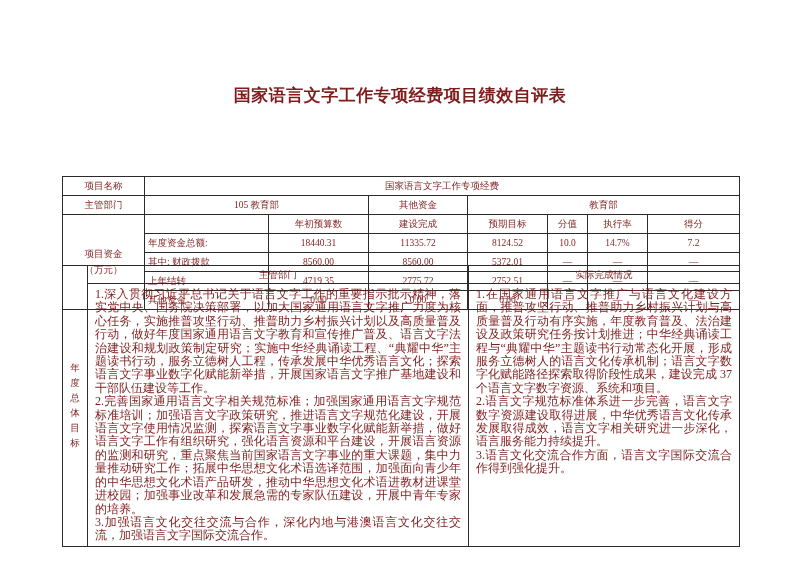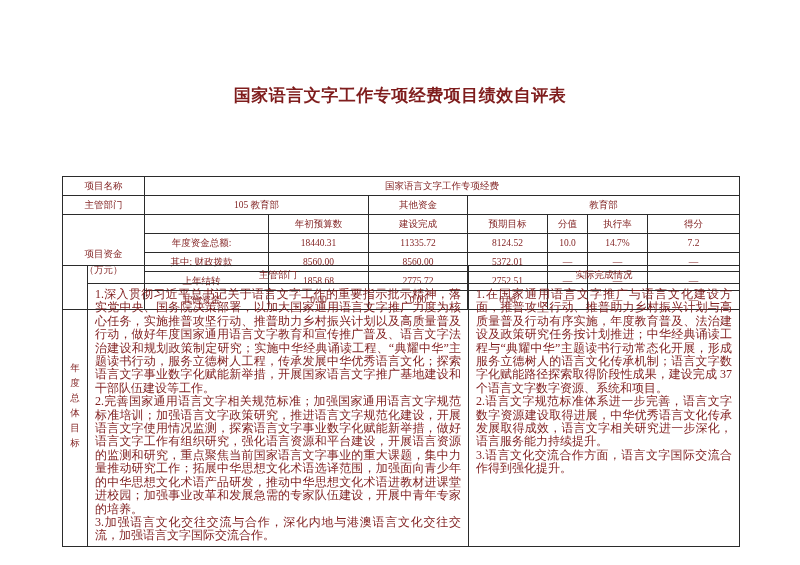--- a/index.html
+++ b/index.html
@@ -23,21 +23,21 @@
   .t1 { top:132px;margin-top:44px; }
   .t2 { top:265px; }
   table.sheet, table.sheet td { border:1px solid #2b2b2b; }
   table.sheet { border-width:1.5px; }
   td {
     font-size:9.5px; text-align:center; vertical-align:middle;
     padding:0 3px; overflow:hidden; line-height:12px;
   }
   .t1 tr { height:19px; }
   .hdr-row { }
-  .rlabel { text-align:center; padding-right:13px; }
+  .rlabel { text-align:left; padding-right:13px; }
   .group-label { white-space:pre-line; line-height:16px; }
   .vlabel { white-space:pre-line; line-height:15px; font-size:9.5px; padding:0 2px; }
   .goal-head-row { height:18px; }
   .goal-text-row { height:198px; }
   .goal-text {
     text-align:justify; text-justify:inter-ideograph;
     white-space:pre-line; vertical-align:top;
     padding:4px 7px 3px 7px; font-size:12px; line-height:13.4px;
   }
   .page-number {
@@ -98,21 +98,21 @@
       <td class="rlabel">其中: 财政拨款</td>
       <td>8560.00</td>
       <td>8560.00</td>
       <td>5372.01</td>
       <td>—</td>
       <td>—</td>
       <td>—</td>
     </tr>
     <tr>
       <td class="rlabel">上年结转</td>
-      <td>1858.68</td>
+      <td>4719.35</td>
       <td>2775.72</td>
       <td>2752.51</td>
       <td>—</td>
       <td>—</td>
       <td>—</td>
     </tr>
     <tr>
       <td class="rlabel">其他资金</td>
       <td>0.00</td>
       <td>0.00</td>

